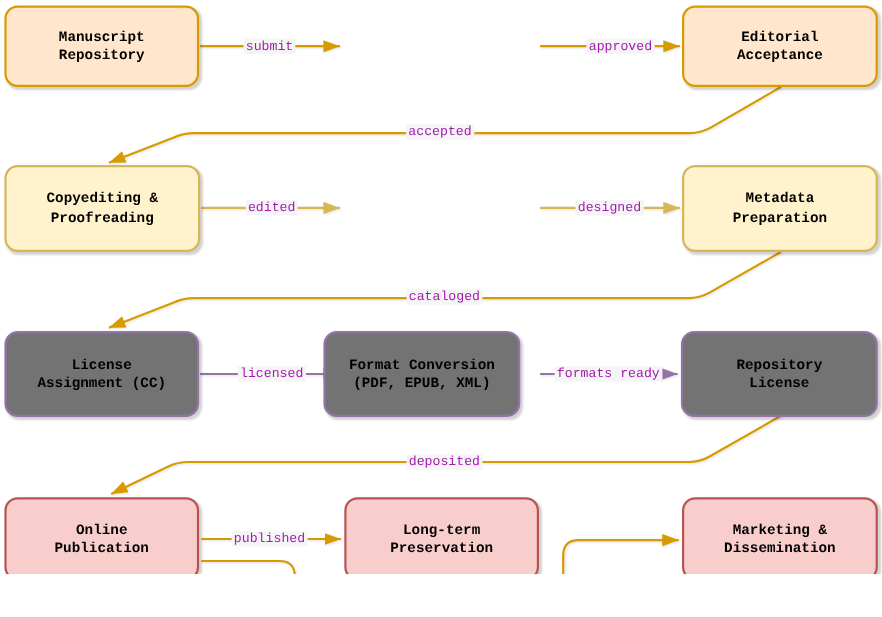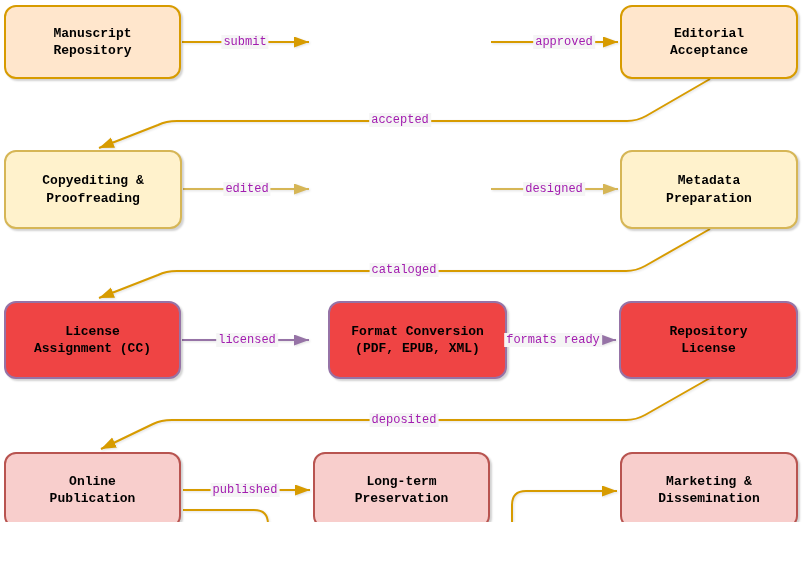--- a/index.html
+++ b/index.html
@@ -40,21 +40,21 @@
     font-weight: bold;
     color: #000000;
     box-shadow: 2px 2px 2px rgba(0,0,0,0.18);
     z-index: 2;
     cursor: default;
   }
   .node-label span { display: block; line-height: 1.32; }
 
   .stage-orange { background: #FFE6CC; border-color: #D79B00; }
   .stage-yellow { background: #FFF2CC; border-color: #D6B656; }
-  .stage-purple { background: #ef4444; border-color: #9673A6; }
+  .stage-purple { background: #737373; border-color: #9673A6; }
   .stage-red    { background: #F8CECC; border-color: #B85450; }
 
   .edge-label {
     position: absolute;
     transform: translate(-50%, -50%);
     background: #F5F5F5;
     color: #a21caf;
     font-size: 12px;
     line-height: 14px;
     padding: 0 2px;
@@ -121,21 +121,21 @@
       <span>Preparation</span>
     </div>
   </div>
 
   <div class="node stage-purple" style="left:4px; top:301px; width:177px; height:78px">
     <div class="node-label">
       <span>License</span>
       <span>Assignment (CC)</span>
     </div>
   </div>
-  <div class="node stage-purple" style="left:328px; top:301px; width:179px; height:78px">
+  <div class="node stage-purple" style="left:294px; top:301px; width:179px; height:78px">
     <div class="node-label">
       <span>Format Conversion</span>
       <span>(PDF, EPUB, XML)</span>
     </div>
   </div>
   <div class="node stage-purple" style="left:619px; top:301px; width:179px; height:78px">
     <div class="node-label">
       <span>Repository</span>
       <span>License</span>
     </div>

